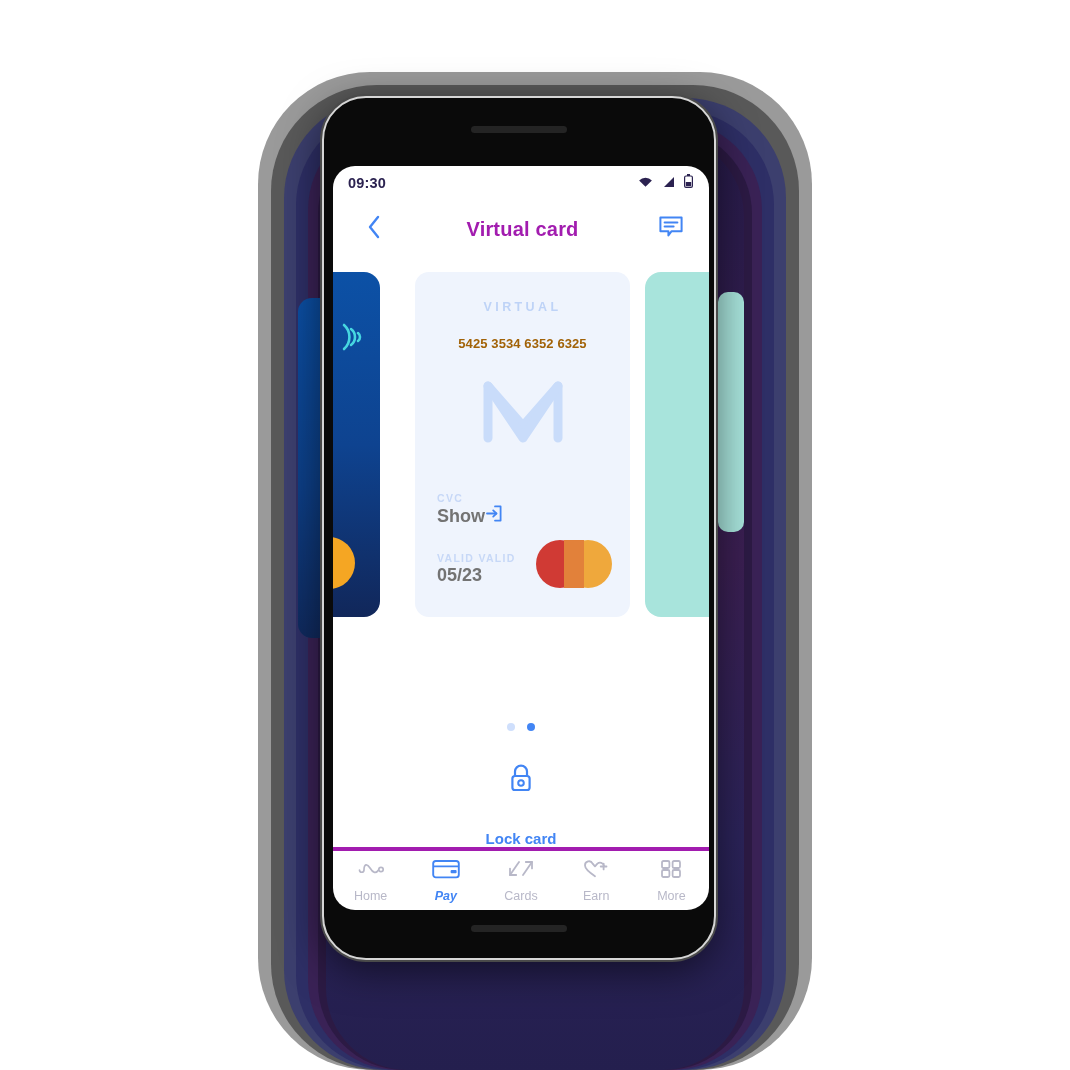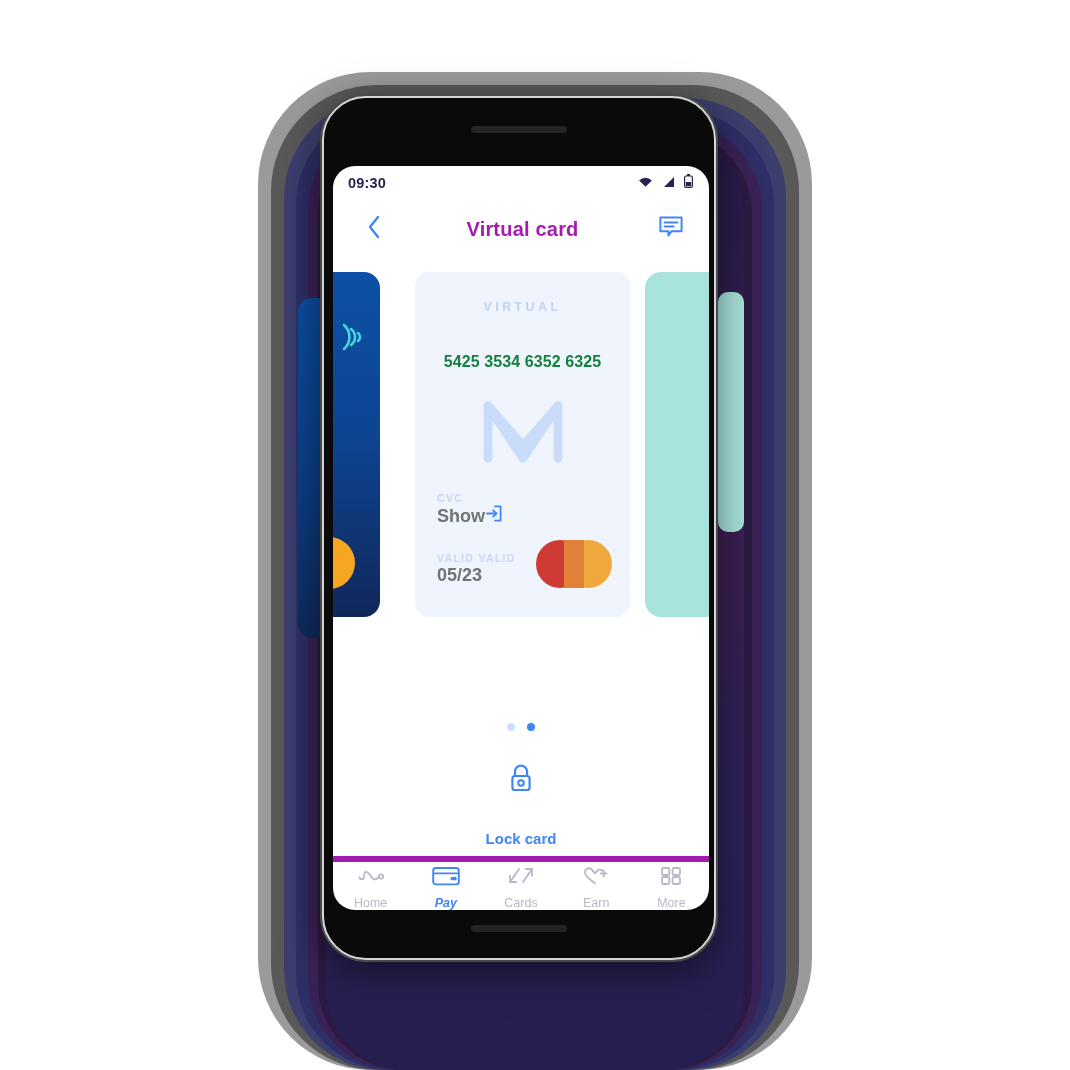--- a/index.html
+++ b/index.html
@@ -81,22 +81,22 @@
   #contactless-prev { position:absolute; right:14px; top:48px; width:26px; height:34px; }
   #mc-prev { position:absolute; left:28px; bottom:28px; width:52px; height:52px;
              border-radius:50%; background:#f5a623; }
   #card-virtual {
     position:absolute; left:82px; top:0; width:215px; height:345px;
     background:#eff4fd; border-radius:14px; padding:28px 22px 31px;
     display:flex; flex-direction:column;
   }
   #card-kind { text-align:center; font-size:12.5px; font-weight:bold;
                letter-spacing:3.4px; color:#bed3f7; }
-  #card-number { text-align:center; font-size:16px; font-weight:bold;
-                 color:#15803d; margin-top:39px; letter-spacing:.1px; }
+  #card-number { text-align:center; font-size:13px; font-weight:bold;
+                 color:#a16207; margin-top:22px; letter-spacing:.1px; }
   #card-logo { display:flex; justify-content:center; margin-top:18px; }
   #card-bottom { margin-top:auto; position:relative; }
   .field-label { font-size:10.5px; font-weight:bold; letter-spacing:1.3px; color:#c7d8f7; }
   .field-value { font-size:18px; font-weight:bold; color:#737373; margin-top:1px;
                  display:flex; align-items:center; }
   #cvc-row { margin-bottom:25px; }
   #mc-logo { position:absolute; right:-4px; bottom:-2px; width:76px; height:48px; }
   #mc-red { position:absolute; left:0; top:0; width:48px; height:48px;
             border-radius:50%; background:#d03a34; }
   #mc-orange { position:absolute; right:0; top:0; width:48px; height:48px;
@@ -110,22 +110,22 @@
   #pager { display:flex; justify-content:center; gap:12px; margin-top:46px; flex:0 0 auto; }
   .dot { width:8px; height:8px; border-radius:50%; background:#cfdffc; }
   .dot.active { background:#4285f4; }
 
   
   #lock-action { display:flex; flex-direction:column; align-items:center;
                  gap:9px; margin-top:32px; cursor:pointer; flex:0 0 auto; }
   #lock-label { font-size:15px; font-weight:bold; color:#4285f4;margin-top:24px; }
 
   
-  #bottom-nav { margin-top:auto; height:54px; border-top:6px solid #a21caf;
-                display:flex; align-items:flex-end; flex:0 0 auto; }
+  #bottom-nav { margin-top:auto; height:63px; border-top:4px solid #a21caf;
+                display:flex; align-items:center; flex:0 0 auto; }
   .nav-item { flex:1; display:flex; flex-direction:column; align-items:center;
               gap:6px; cursor:pointer; }
   .nav-label { font-size:12.5px; color:#b8b8c8; font-weight:normal; }
   .nav-item.active .nav-label { color:#4285f4; font-weight:bold;font-style:italic; }
 </style>
 </head>
 <body>
 
 <div class="ring" id="ring-white"></div>
 <div class="ring" id="ring-gray1"></div>

